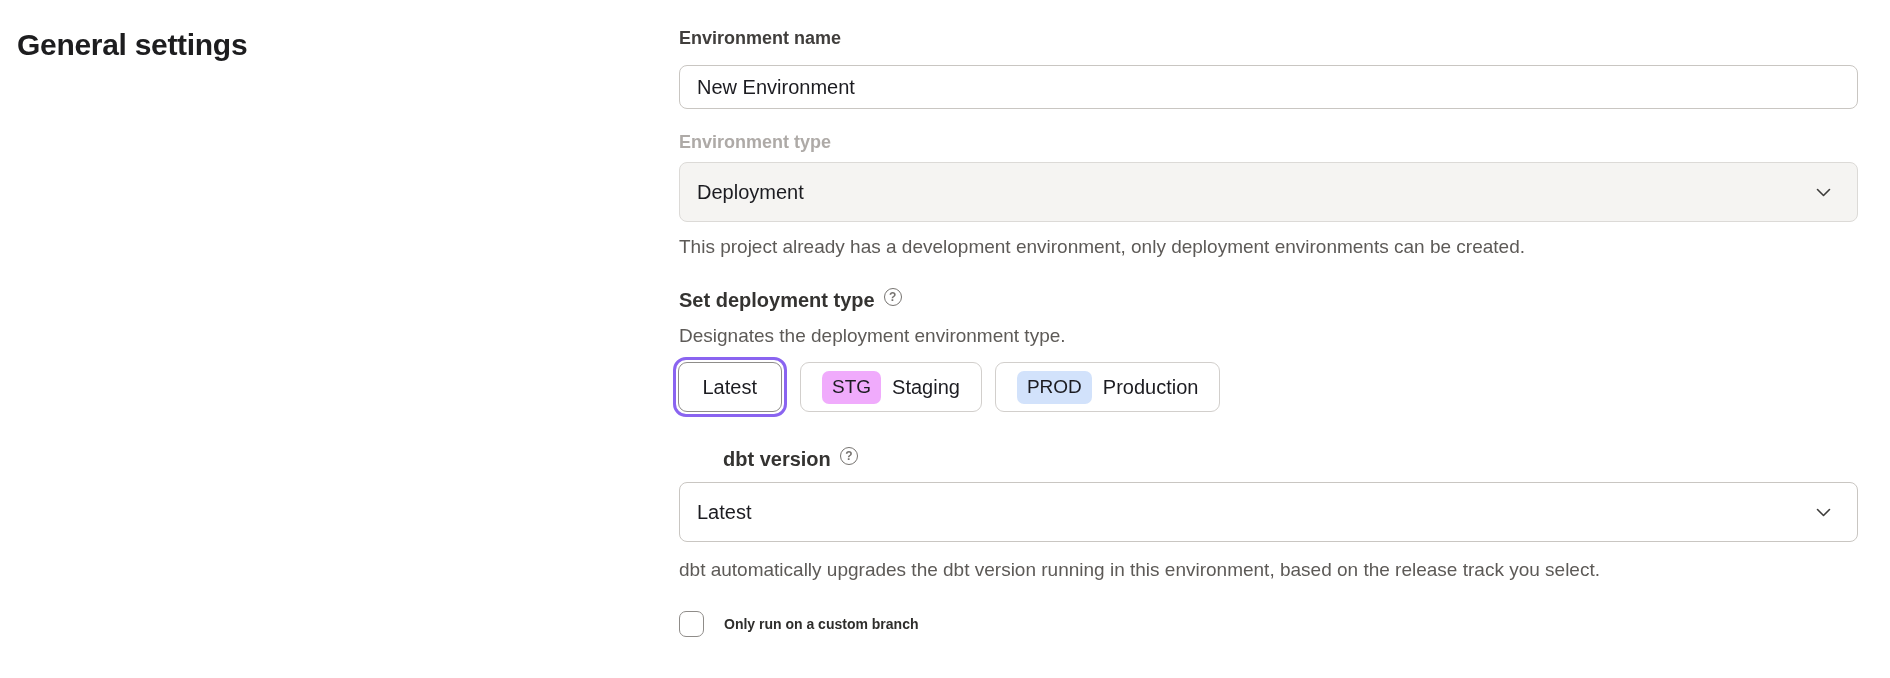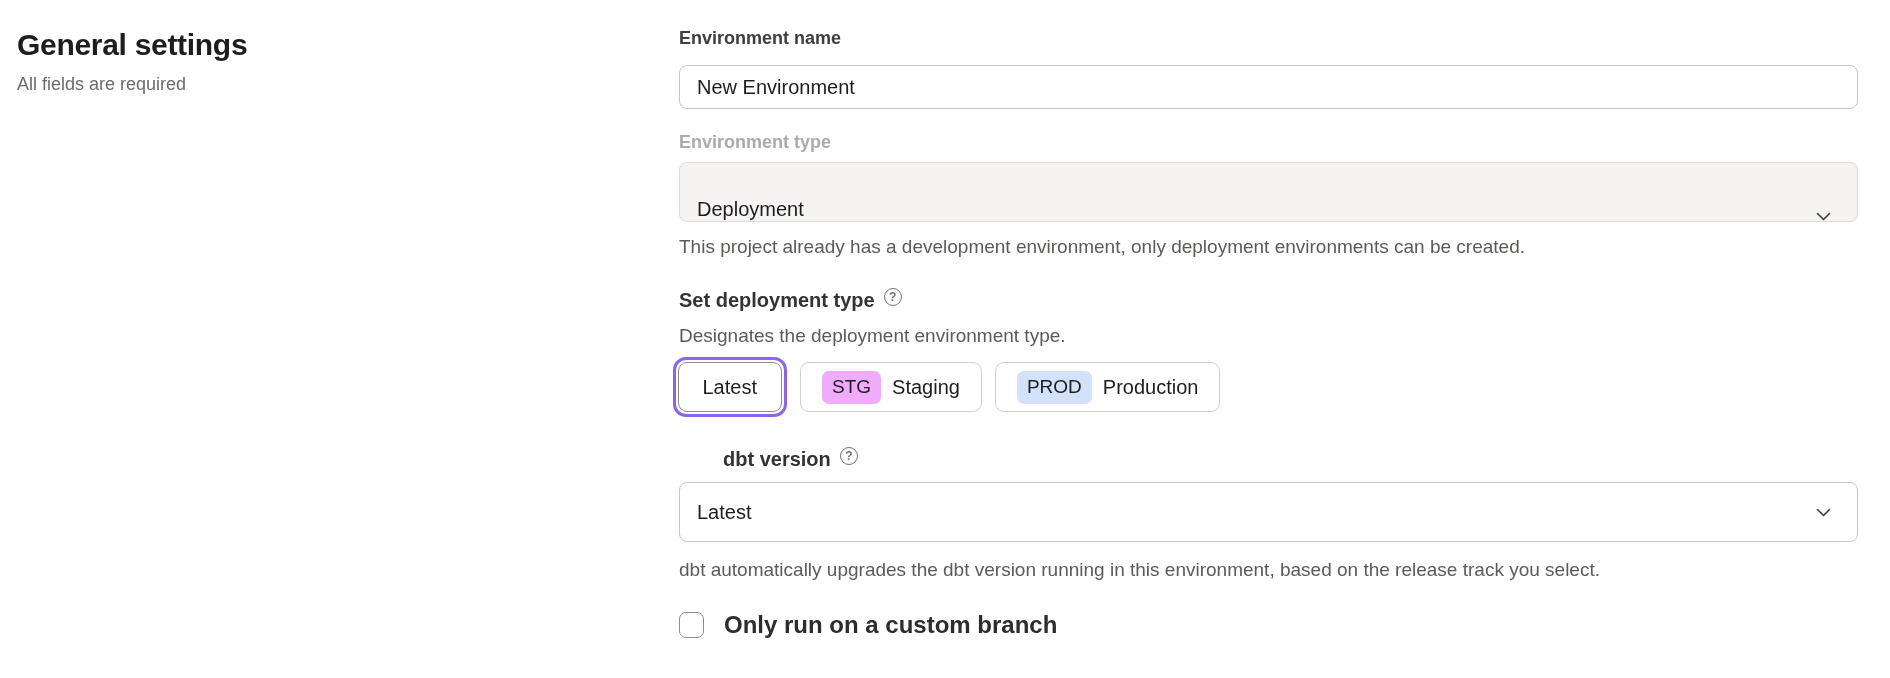--- a/index.html
+++ b/index.html
@@ -70,21 +70,20 @@
     justify-content: space-between;
     padding: 0 26px 0 17px;
     font-size: 20px;
     color: #1c1c21;
     cursor: pointer;
   }
   .select-box.disabled {
     background: #f5f4f2;
     border-color: #dcdad7;
     cursor: default;
-    align-items: flex-end;
   }
   .chevron { flex: 0 0 auto; display: block; }
   .helper-text {
     font-size: 19px;
     color: #5d5a57;
     line-height: 22px;
   }
   .helper-row1 { margin-top: 14px; }
   .section-label {
     display: flex;
@@ -166,31 +165,30 @@
   }
   .checkbox {
     width: 25px;
     height: 26px;
     border: 1.5px solid #8f8c89;
     border-radius: 7px;
     background: #ffffff;
     flex: 0 0 auto;
   }
   .check-label {
-    font-size: 24px;
+    font-size: 14px;
     font-weight: 600;
     color: #2e2d2b;
   }
 </style>
 </head>
 <body>
 
 <div class="left-col">
   <div class="page-title">General settings</div>
-  <div class="page-subtitle">All fields are required</div>
 </div>
 
 <div class="form-col">
 
   <label class="field-label">Environment name</label>
   <input class="text-input" type="text" value="New Environment" style="">
 
   <label class="field-label disabled" style="margin-top:23px;">Environment type</label>
   <div class="select-box disabled">
     <span>Deployment</span>

